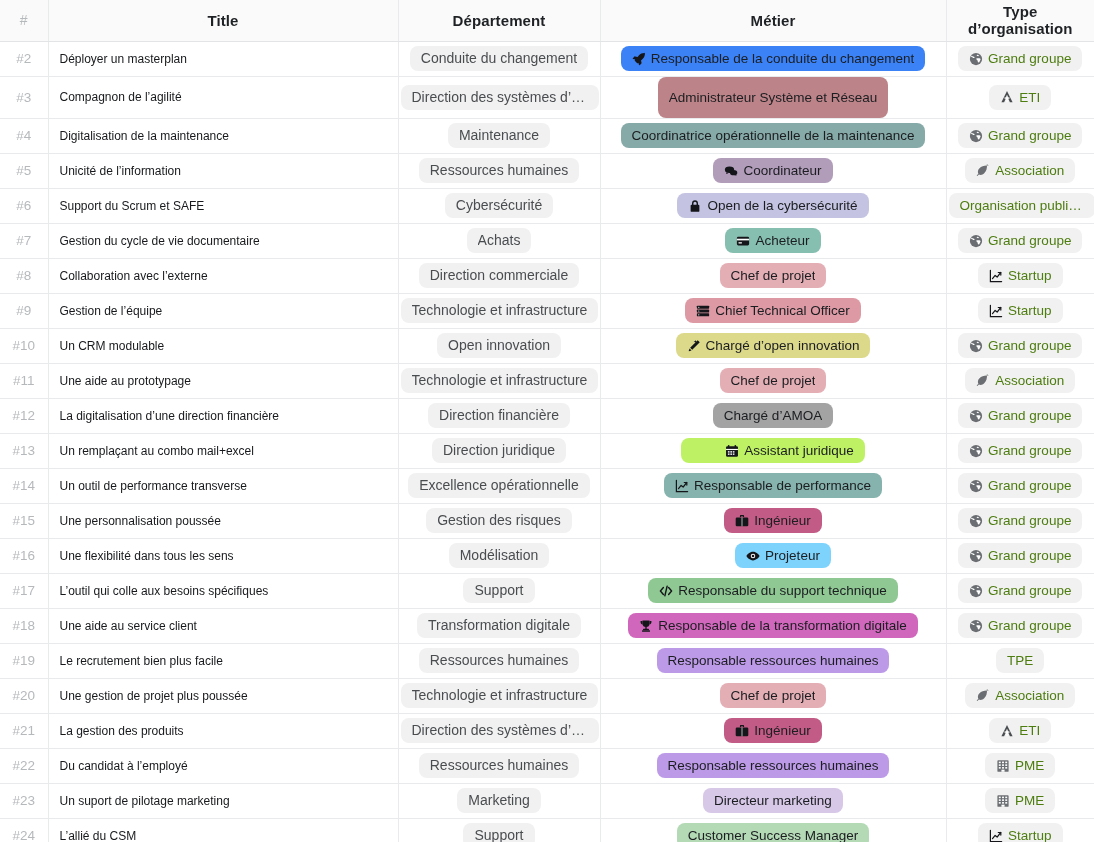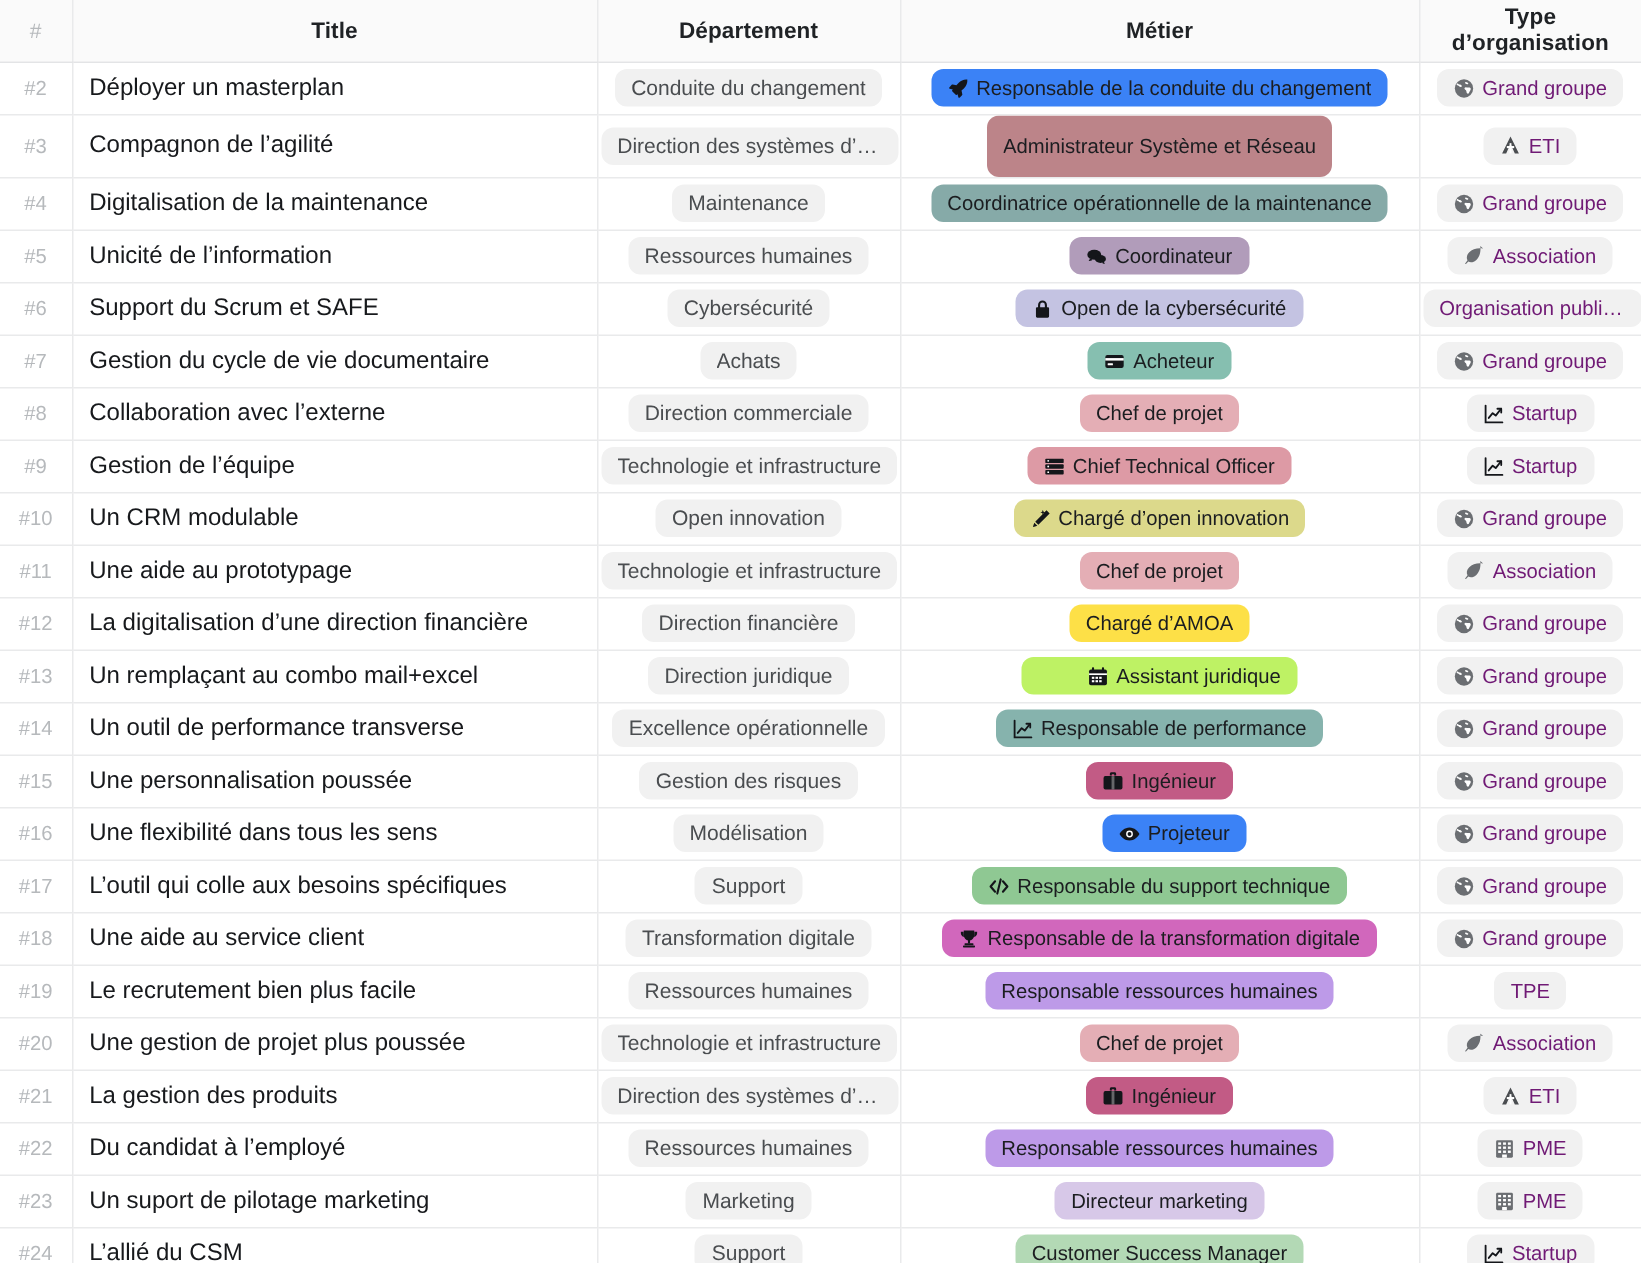--- a/index.html
+++ b/index.html
@@ -57,21 +57,21 @@
   td.cell-num {
     text-align: center;
     color: #b6b9bc;
     font-size: 13.5px;
     border-right: 1px solid #e9eaeb;
   }
   td.cell-title {
     text-align: left;
     padding-left: 11px;
     color: #17191c;
-    font-size: 16px;
+    font-size: 12px;
   }
   td.cell-dept, td.cell-job, td.cell-org {
     text-align: center;
     padding: 0 2px;
   }
 
   .pill {
     display: inline-flex;
     align-items: center;
     justify-content: center;
@@ -89,21 +89,21 @@
   .pill-dept {
     background: #f1f1f1;
     color: #4a4d50;
     padding: 5px 11px;
     border-radius: 8px;
     font-size: 14px;
     max-width: 198px;
   }
   .pill-org {
     background: #f1f1f1;
-    color: #701a75;
+    color: #4d7c0f;
     padding: 5px 11px;
     border-radius: 8px;
     font-size: 13.5px;
     max-width: 146px;
   }
   .pill-job {
     color: #1b1d20;
     padding: 5px 11px;
     border-radius: 8px;
     font-size: 13.5px;
@@ -372,21 +372,21 @@
             </span>
             <span class="pill-text">Association</span>
           </span></td>
       </tr>
       <tr>
         <td class="cell-num"><span>#12</span></td>
         <td class="cell-title"><span>La digitalisation d’une direction financière</span></td>
         <td class="cell-dept"><span class="pill pill-dept">
             <span class="pill-text">Direction financière</span>
           </span></td>
-        <td class="cell-job"><span class="pill pill-job" style="background: #fde047;">
+        <td class="cell-job"><span class="pill pill-job" style="background: #a3a3a3;">
             <span class="pill-text">Chargé d’AMOA</span>
           </span></td>
         <td class="cell-org"><span class="pill pill-org">
             <span class="ico">
               <svg viewBox="0 0 16 16" fill="#6b6e72">
                 <circle cx="8" cy="8" r="7"></circle>
                 <path fill="#ffffff" d="M3.1 4.2c.7.3 1 .9 1.8.8.6 0 .8.5 1.3.8.4.2.1.9-.3 1-.6.2-1.2-.2-1.7-.6-.4-.3-.9-.7-1.4-.6-.3 0-.5-.3-.4-.6.1-.4.4-.9.7-.8zM9.5 3c.6.2 1.3.3 1.7.8.3.4-.2.9-.6 1-.6.1-1-.4-1.5-.6-.4-.2-.3-.9.1-1.1.1-.1.2-.1.3-.1zM11.6 7.2c.6-.1 1.3.2 1.5.8.2.7-.2 1.4-.6 1.9-.4.5-.4 1.2-.8 1.7-.4.5-1.2.4-1.5-.1-.4-.6-.2-1.4-.6-2-.3-.5-1-.7-1.2-1.3-.2-.6.3-1.2.9-1.2.8 0 1.5.3 2.3.2z"></path>
               </svg>
             </span>
             <span class="pill-text">Grand groupe</span>
@@ -478,21 +478,21 @@
             </span>
             <span class="pill-text">Grand groupe</span>
           </span></td>
       </tr>
       <tr>
         <td class="cell-num"><span>#16</span></td>
         <td class="cell-title"><span>Une flexibilité dans tous les sens</span></td>
         <td class="cell-dept"><span class="pill pill-dept">
             <span class="pill-text">Modélisation</span>
           </span></td>
-        <td class="cell-job"><span class="pill pill-job" style="background: #3b82f6; margin-left: 20px;">
+        <td class="cell-job"><span class="pill pill-job" style="background: #7dd3fc; margin-left: 20px;">
             <span class="ico">
               <svg viewBox="0 0 16 16" fill="#14161a">
                 <path d="M8 3C4.3 3 1.4 6 .6 7.6c-.1.2-.1.5 0 .8C1.4 10 4.3 13 8 13s6.6-3 7.4-4.6c.1-.3.1-.6 0-.8C14.6 6 11.7 3 8 3z"></path>
                 <circle cx="8" cy="8" r="2.6" fill="#ffffff"></circle>
                 <circle cx="8" cy="8" r="1.5"></circle>
               </svg>
             </span>
             <span class="pill-text">Projeteur</span>
           </span></td>
         <td class="cell-org"><span class="pill pill-org">

